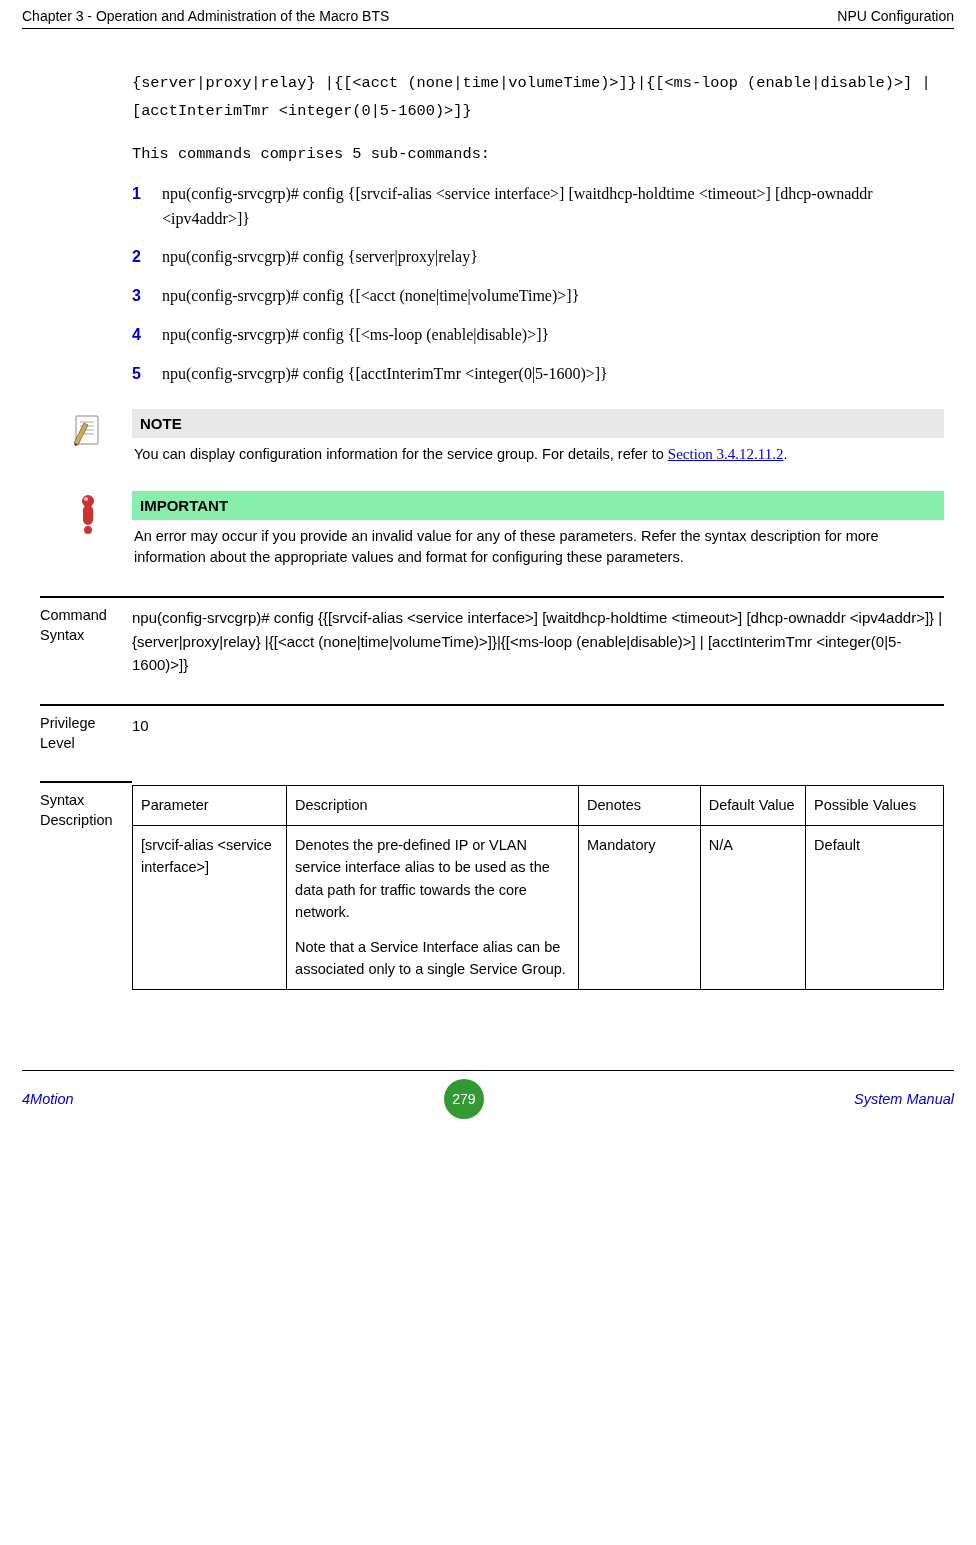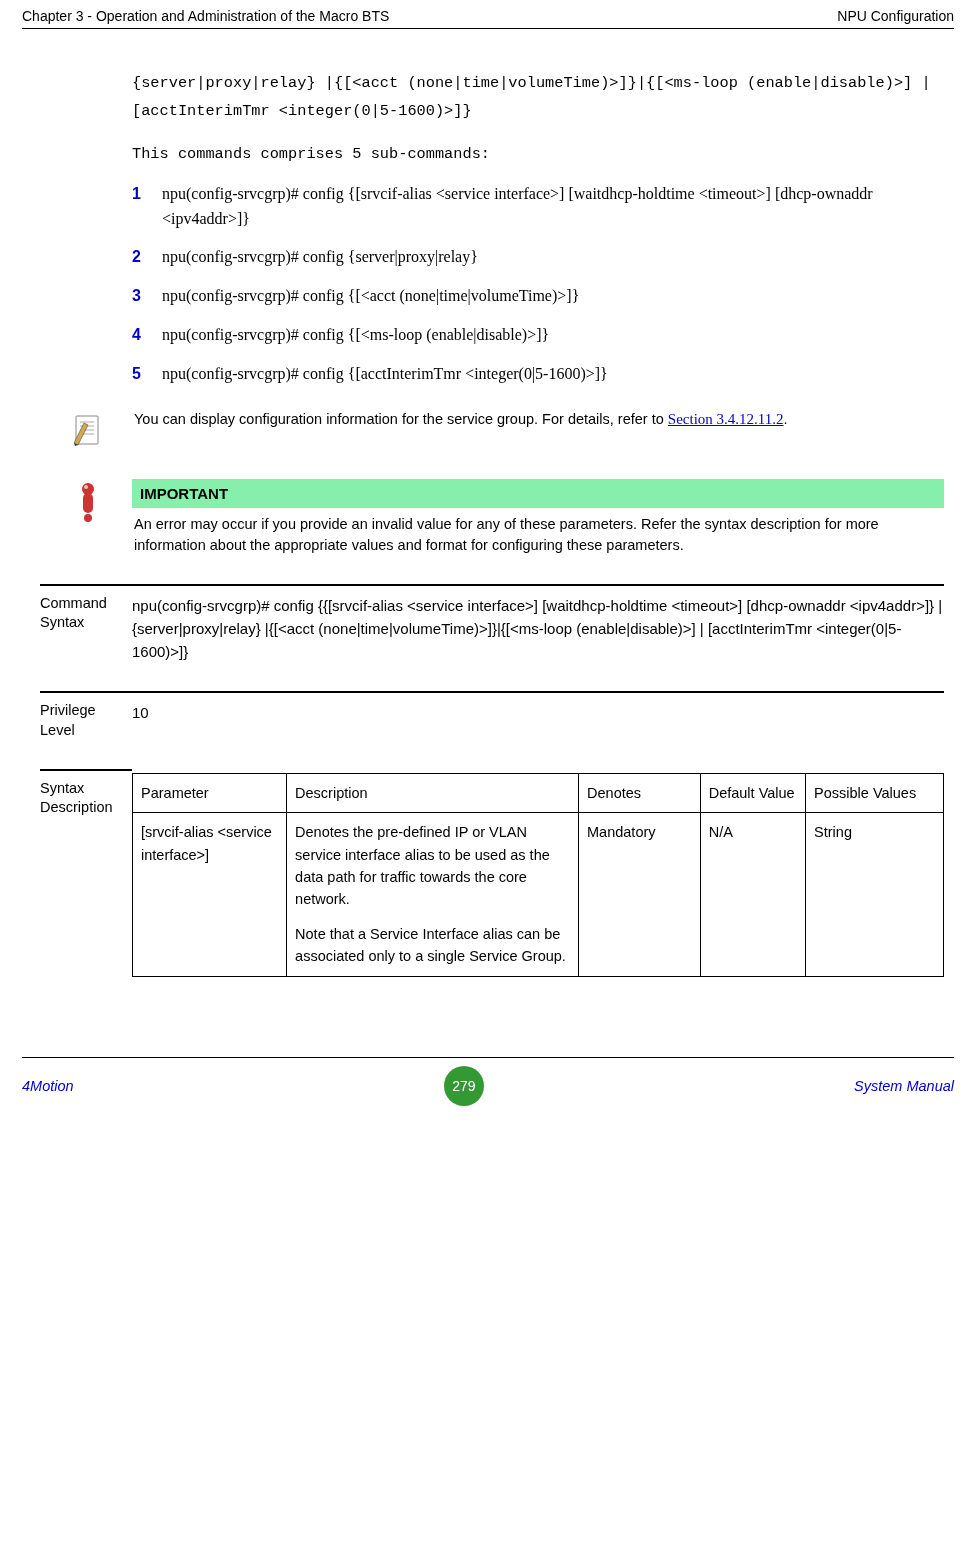--- a/index.html
+++ b/index.html
@@ -198,20 +198,21 @@
           <rect x="6" y="3" width="22" height="28" rx="1" fill="#fff" stroke="#888" stroke-width="1"></rect>
           <line x1="10" y1="9" x2="24" y2="9" stroke="#aaa" stroke-width="1"></line>
           <line x1="10" y1="13" x2="24" y2="13" stroke="#aaa" stroke-width="1"></line>
           <line x1="10" y1="17" x2="24" y2="17" stroke="#aaa" stroke-width="1"></line>
           <line x1="10" y1="21" x2="24" y2="21" stroke="#aaa" stroke-width="1"></line>
           <path d="M4 30 L14 10 L18 12 L8 32 Z" fill="#d4a94c" stroke="#444" stroke-width="0.6"></path>
           <path d="M4 30 L8 32 L5 33 Z" fill="#333"></path>
         </svg>
       </div>
       <div class="callout-body">
+        <div class="callout-heading note-heading">NOTE</div>
         <div class="callout-text">
           <span>You can display configuration information for the service group. For details, refer to </span><a href="#" class="section-link">Section 3.4.12.11.2</a><span>.</span>
         </div>
       </div>
     </div>
 
     <div class="callout-row" style="margin-top:26px;">
       <div class="callout-icon">
         <svg width="20" height="40" viewBox="0 0 20 40">
           <ellipse cx="10" cy="6" rx="6" ry="6" fill="#cc3333"></ellipse>
@@ -249,21 +250,21 @@
             <th>Possible Values</th>
           </tr>
           <tr>
             <td>[srvcif-alias &lt;service interface&gt;]</td>
             <td class="desc-cell">
               <p>Denotes the pre-defined IP or VLAN service interface alias to be used as the data path for traffic towards the core network.</p>
               <p>Note that a Service Interface alias can be associated only to a single Service Group.</p>
             </td>
             <td>Mandatory</td>
             <td>N/A</td>
-            <td>String</td>
+            <td>Default</td>
           </tr>
         </tbody>
           </table>
       </div>
     </div>
 
   </div>
 
   <div class="footer">
     <span class="footer-left">4Motion</span>

